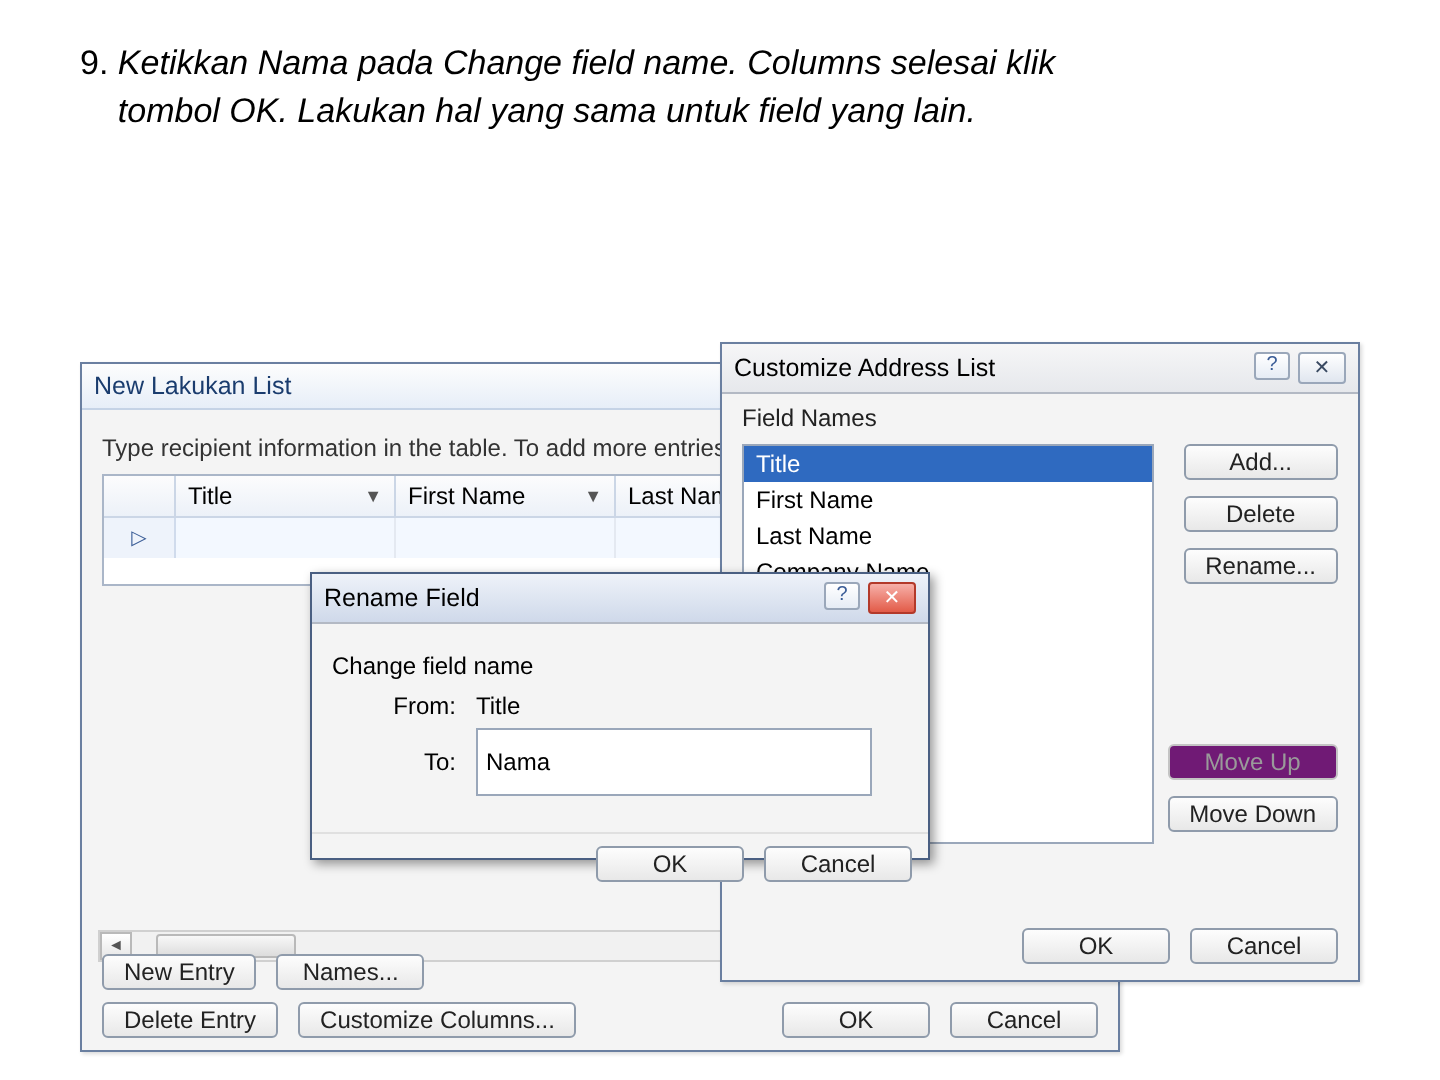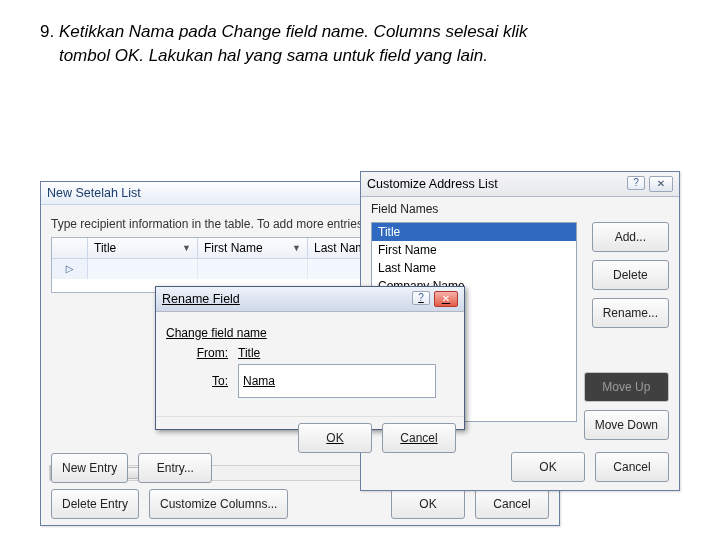--- a/index.html
+++ b/index.html
@@ -56,29 +56,29 @@
     background: linear-gradient(#fff,#e0e6ef);
     display:flex;align-items:center;justify-content:center;
     font-size: 10px;
     color:#3a4a62;
   }
   .winbtn.close { background: linear-gradient(#f7b0a9,#e25b48); color:#fff; border-color:#b3392a;}
   .body { padding: 8px 10px; }
   .lbl { font-size: 12px; color:#222; }
   .btn {
     display:inline-flex;align-items:center;justify-content:center;
-    min-width: 74px; height: 30px;
+    min-width: 74px; height: 18px;
     padding: 0 10px;
     background: linear-gradient(#fdfdfd,#e8e8e8);
     border: 1px solid #8f9bab;
     border-radius: 3px;
     font-size: 12px;
     color:#222;
   }
-  .btn.disabled { color:#9a9a9a; border-color:#c4c4c4; background:#404040; }
+  .btn.disabled { color:#9a9a9a; border-color:#c4c4c4; background:#701a75; }
   .textbox {
     height: 31px; border:1px solid #9aa7ba; background:#fff;
     padding:16px 4px; font-size:12px;
   }
 
   
   #nal { left: 40px; top: 95px; width: 520px; height: 345px; }
   #nal .info { margin: 4px 0 6px; font-size:12px; color:#333; }
   .grid {
     border:1px solid #aab6c8; background:#fff; height: 56px; position:relative;
@@ -105,21 +105,21 @@
     border:1px solid #9aa7ba; background:#fff; overflow:hidden;
   }
   #cal .listbox .item{ padding:2px 6px; font-size:12px; }
   #cal .listbox .item.sel{ background:#2f6ac0; color:#fff; }
   #cal .sidebtns{ position:absolute; right:10px; top:50px; display:flex; flex-direction:column; gap:8px; }
   #cal .movebtns{ position:absolute; right:10px; top:200px; display:flex; flex-direction:column; gap:8px; }
   #cal .okrow{ position:absolute; right:10px; bottom:8px; display:flex; gap:10px; }
   #cal .fieldlbl{ position:absolute; left:10px; top:30px; }
 
   
-  #ren { left: 155px; top: 200px; width: 310px; height: 144px; border:1px solid #4a5f82; box-shadow:2px 2px 5px rgba(0,0,0,.4);text-decoration:underline; }
+  #ren { left: 155px; top: 200px; width: 310px; height: 144px; border:1px solid #4a5f82; box-shadow:2px 2px 5px rgba(0,0,0,.4); }
   #ren .titlebar { background: linear-gradient(#eef2f9,#cfd9ea); }
   #ren .grouplbl{ margin:6px 0 6px; font-size:12px;}
   #ren .row{ display:flex; align-items:center; gap:10px; margin:4px 18px; }
   #ren .row .k{ width:44px; text-align:right; font-size:12px;}
   #ren .row .v{ flex:1; }
   #ren .okrow{ display:flex; justify-content:flex-end; gap:10px; padding:6px 8px 0; margin-top:6px; border-top:1px solid #e0e0e0;}
   .help{width:18px;height:14px;border:1px solid #9aa7ba;border-radius:2px;background:linear-gradient(#fff,#e6ecf5);display:flex;align-items:center;justify-content:center;font-size:10px;color:#3a5c96;}
 </style>
 </head>
 <body>
@@ -127,21 +127,21 @@
 <div class="instruction">
   <span class="num">9.</span>
   <span>Ketikkan Nama pada Change field name. Columns selesai klik</span><br>
   &nbsp;&nbsp;&nbsp;&nbsp;<span>tombol OK. Lakukan hal yang sama untuk field yang lain.</span>
 </div>
 
 <div class="stage">
 
   <div id="nal" class="dlg">
     <div class="titlebar">
-      <span>New Setelah List</span>
+      <span>New Lakukan List</span>
     </div>
     <div class="body">
       <div class="info">Type recipient information in the table. To add more entries, click N</div>
       <div class="grid">
         <div class="ghead">
           <div class="cell"></div>
           <div class="cell">
               <span>Title</span>
               <span class="drop">▼</span>
             </div>
@@ -166,21 +166,21 @@
     </div>
     <div class="scrollbar">
       <div class="sb-btn">◄</div>
       <div class="sb-thumb"></div>
       <div style="flex:1"></div>
       <div class="sb-btn">►</div>
     </div>
     <div class="nal-actions">
       <div class="row">
         <span class="btn">New Entry</span>
-        <span class="btn">Entry...</span>
+        <span class="btn">Names...</span>
       </div>
       <div class="row">
         <span class="btn">Delete Entry</span>
         <span class="btn" style="min-width:130px">Customize Columns...</span>
       </div>
     </div>
     <div class="nal-okrow">
       <span class="btn">OK</span>
       <span class="btn">Cancel</span>
     </div>

